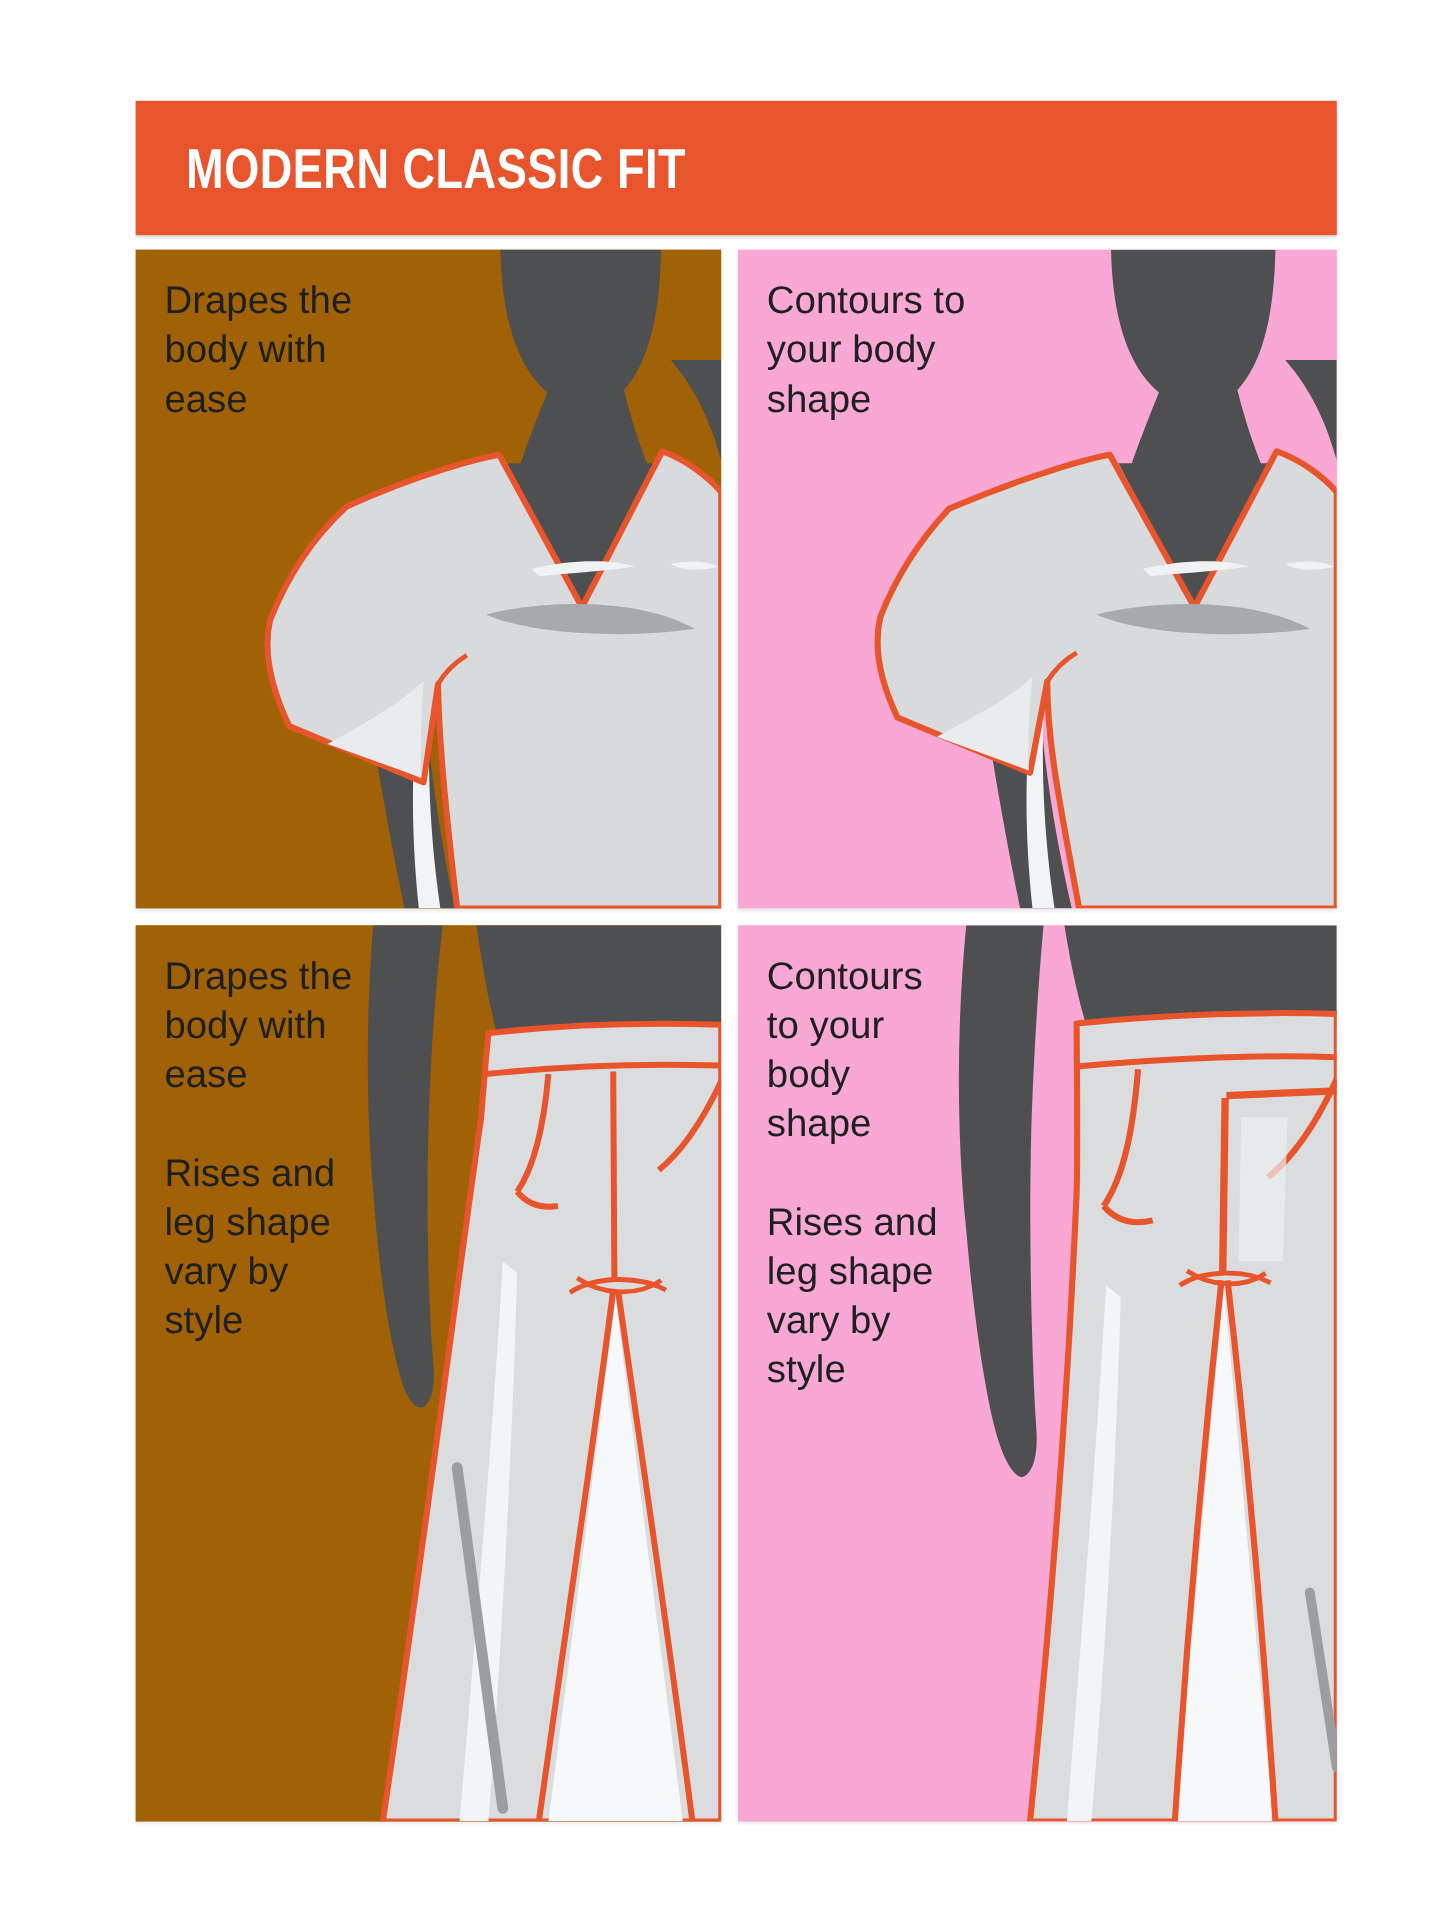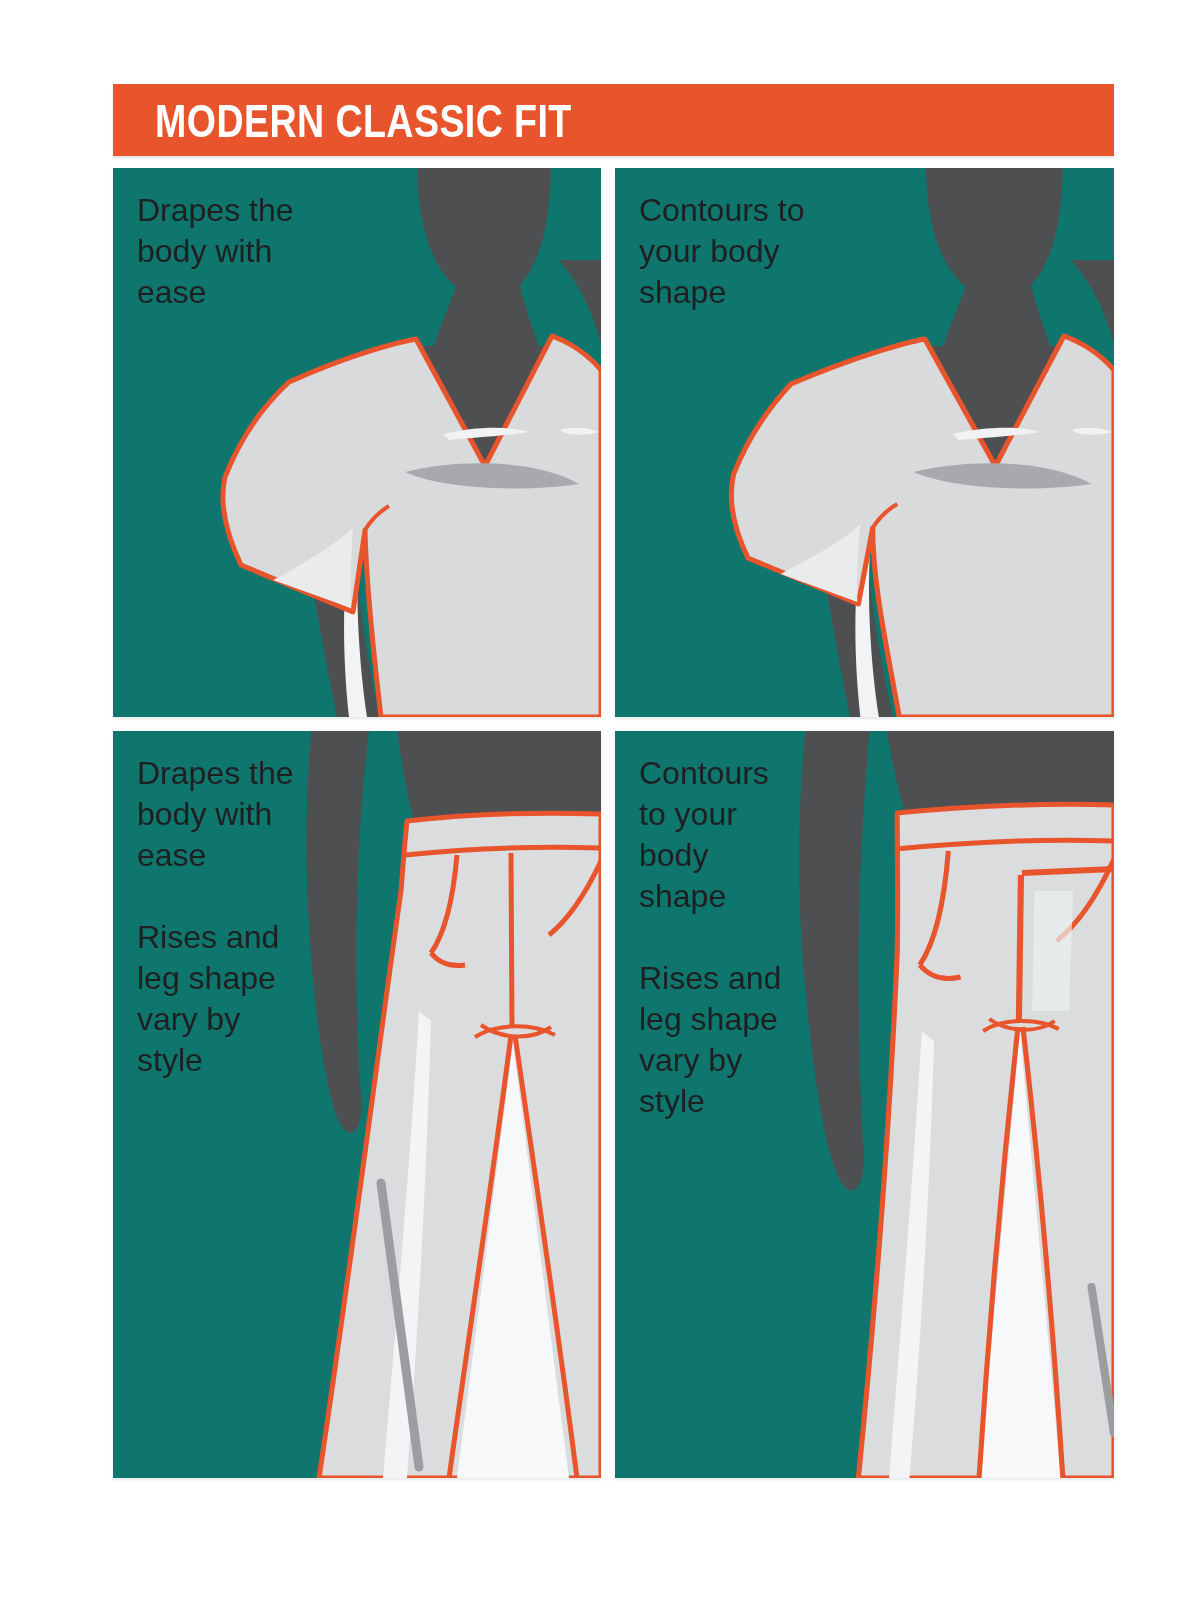--- a/index.html
+++ b/index.html
@@ -4,37 +4,37 @@
 <style>
   html,body{margin:0;padding:0}
   body{
     width:1200px;height:1600px;
     background:#ffffff;
     font-family:"Liberation Sans", sans-serif;
     position:relative;overflow:hidden;
   }
   .page{position:absolute;left:113px;top:84px;width:1001px}
   .titlebar{
-    height:72px;background:#E8542C;display:flex;
+    height:112px;background:#E8542C;display:flex;
     box-shadow:0 2px 2px rgba(0,0,0,.12);
   }
   .titlebar .half{width:50%;display:flex;align-items:center;justify-content:center}
   .bar-title{
     color:#ffffff;font-weight:700;font-size:47px;letter-spacing:.5px;
     transform:scaleX(.8);white-space:nowrap;
   }
   .grid{
     margin-top:12px;display:grid;
     grid-template-columns:488px 499px;
     grid-template-rows:549px 747px;
     gap:14px;
   }
   .panel{position:relative;overflow:hidden;box-shadow:0 2px 3px rgba(0,0,0,.10)}
-  .panel.light{background:#0f766e}
-  .panel.sky{background:#0f766e}
+  .panel.light{background:#a16207}
+  .panel.sky{background:#f9a8d4}
   .caption{
     position:absolute;left:24px;top:22px;z-index:2;
     font-size:32px;line-height:41px;color:#1E1F21;
     white-space:pre-line;
   }
   .art{position:absolute;left:0;top:0;width:100%;height:100%;display:block}
 </style>
 </head>
 <body>
 

